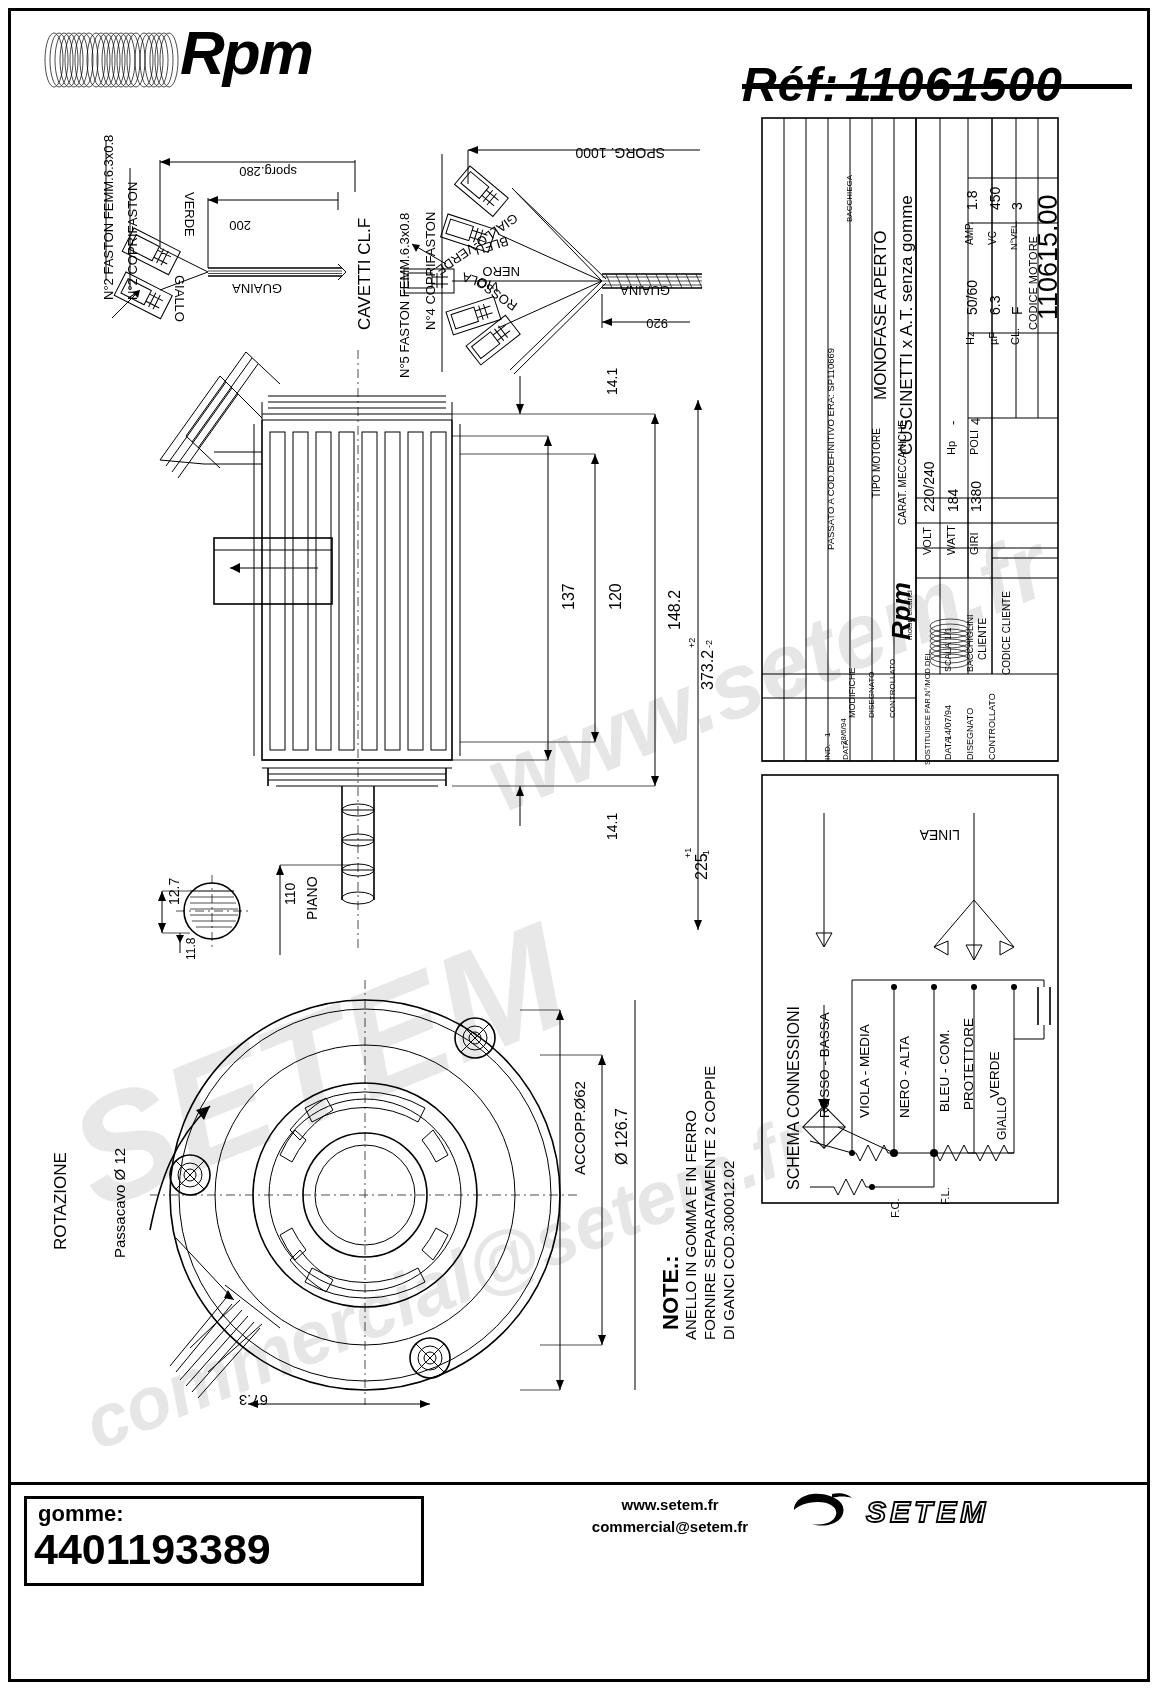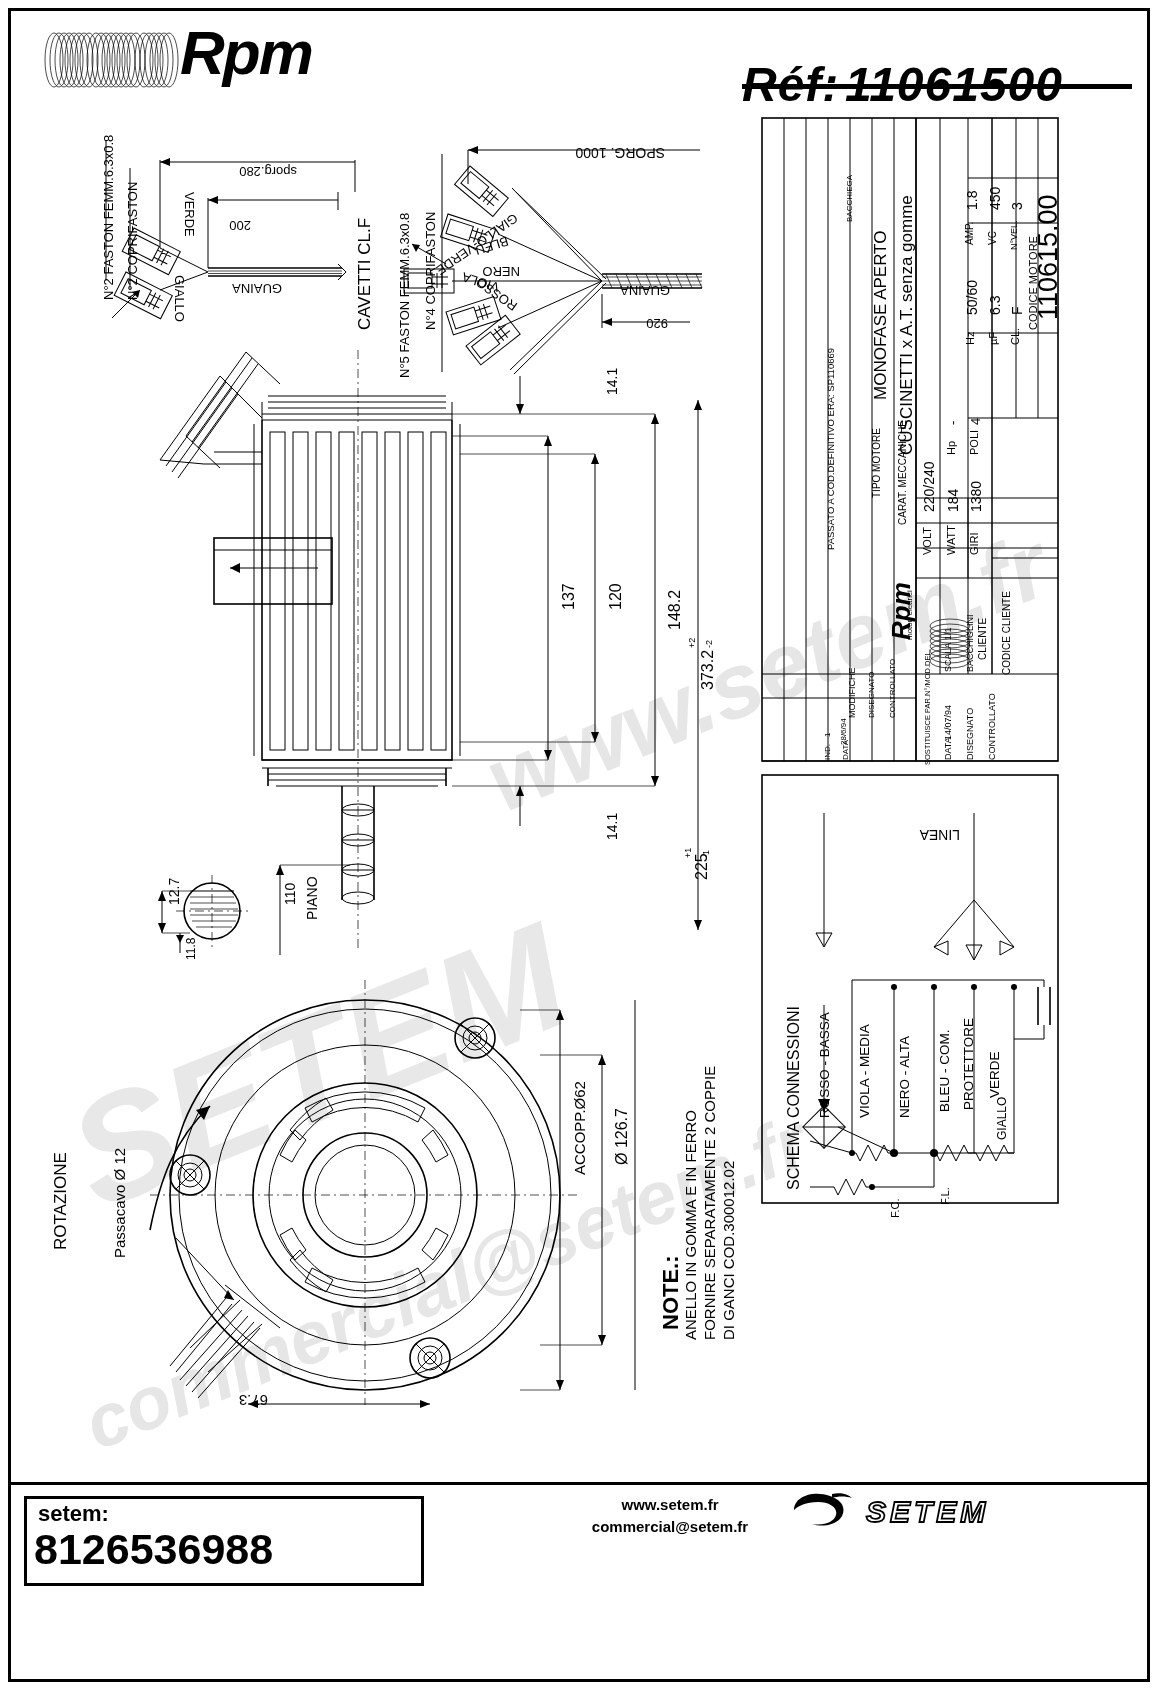--- a/index.html
+++ b/index.html
@@ -583,22 +583,22 @@
   <div class="txt r90" style="left:898px;top:1118px;font-size:13.5px;">NERO - ALTA</div>
   <div class="txt r90" style="left:938px;top:1112px;font-size:13.5px;">BLEU - COM.</div>
   <div class="txt r90" style="left:962px;top:1110px;font-size:13.5px;">PROTETTORE</div>
   <div class="txt r90" style="left:988px;top:1098px;font-size:13.5px;">VERDE</div>
   <div class="txt r90" style="left:996px;top:1140px;font-size:12px;">GIALLO</div>
   <div class="txt r90" style="left:940px;top:1205px;font-size:11px;">F.L.</div>
   <div class="txt r90" style="left:890px;top:1218px;font-size:11px;">F.C.</div>
 
   <div class="ln" style="left:8px;top:1482px;width:1142px;height:3px;"></div>
   <div id="footer-box"></div>
-  <div class="txt" id="code-lbl" style="left:38px;top:1503px;">setem:</div>
-  <div class="txt" id="code-val" style="left:34px;top:1528px;">8126536988</div>
+  <div class="txt" id="code-lbl" style="left:38px;top:1503px;">gomme:</div>
+  <div class="txt" id="code-val" style="left:34px;top:1528px;">4401193389</div>
 
   <div class="txt foot-t" style="left:520px;top:1497px;width:300px;">www.setem.fr</div>
   <div class="txt foot-t" style="left:520px;top:1519px;width:300px;">commercial@setem.fr</div>
 
   <div class="abs" style="left:790px;top:1488px;">
     <svg width="250" height="46" viewBox="0 0 250 46">
       <g>
         <path class="sf" d="M4 22 C 4 8, 24 2, 40 8 C 52 12, 56 20, 52 28 C 48 36, 34 40, 22 36
                             C 34 38, 44 34, 46 27 C 48 20, 40 14, 28 14 C 16 14, 8 18, 4 22 Z"></path>
         <path class="sf" d="M42 6 C 50 4, 58 6, 62 10 C 56 8, 48 8, 42 10 Z"></path>

